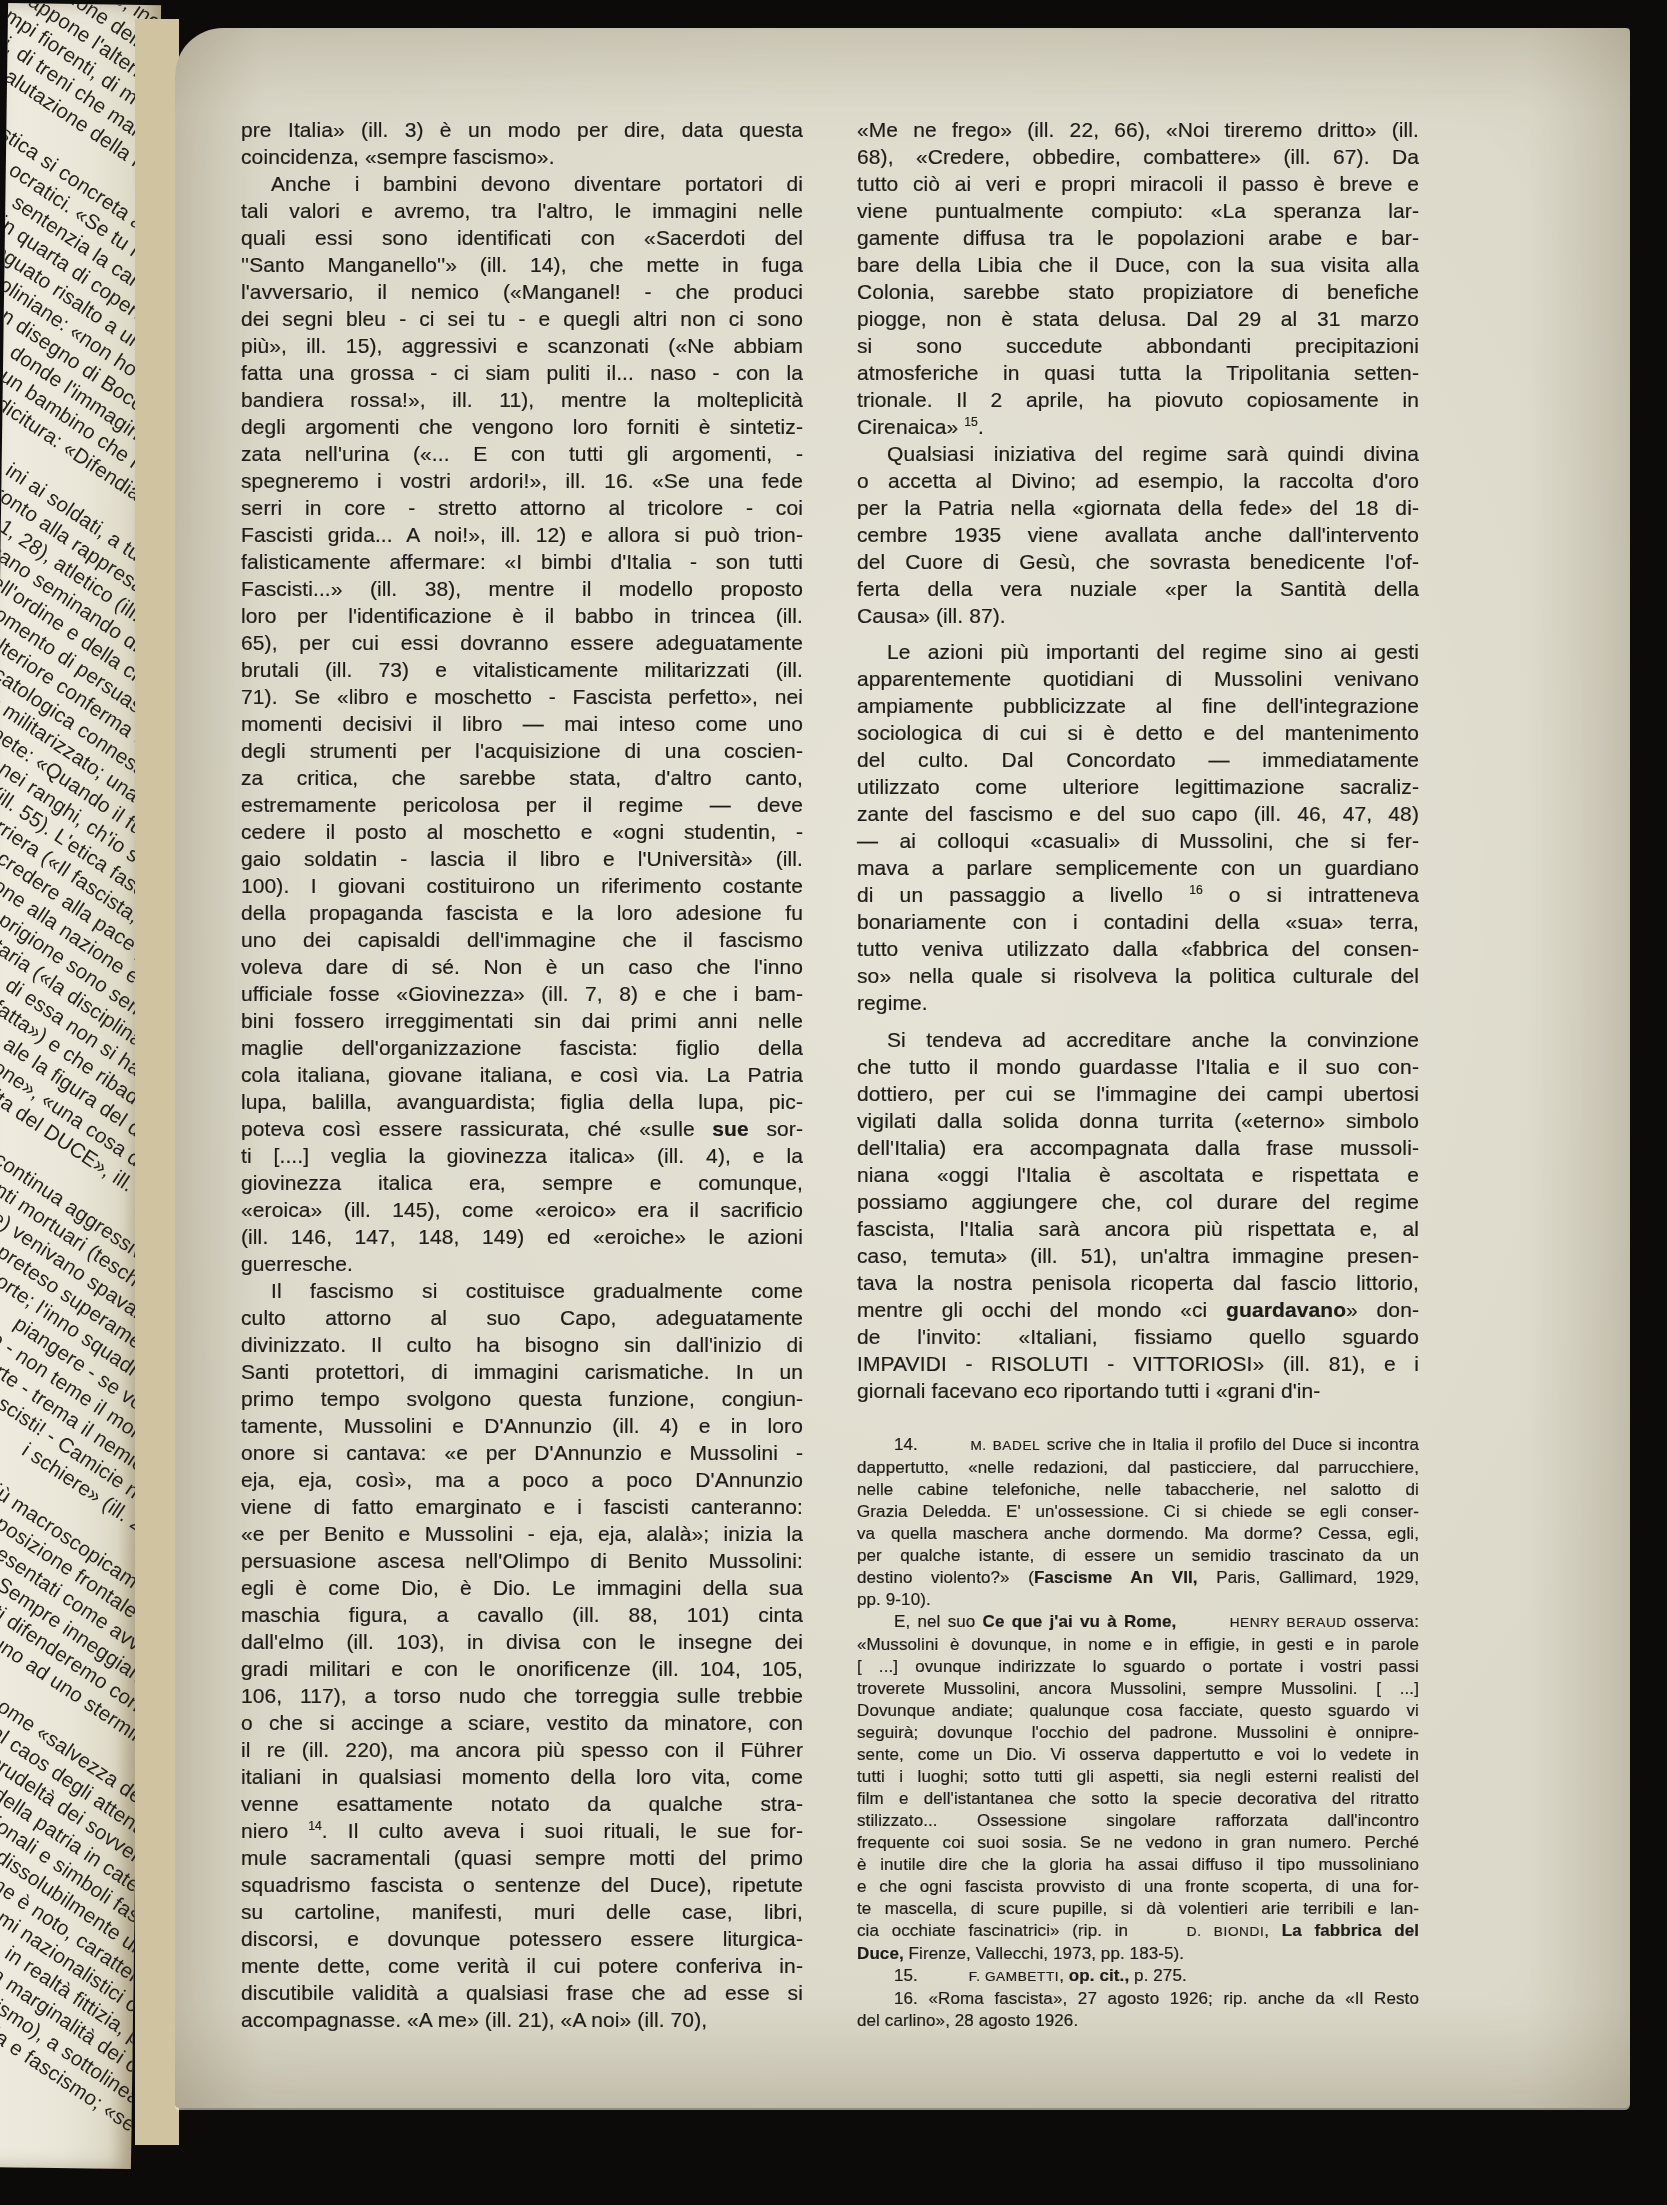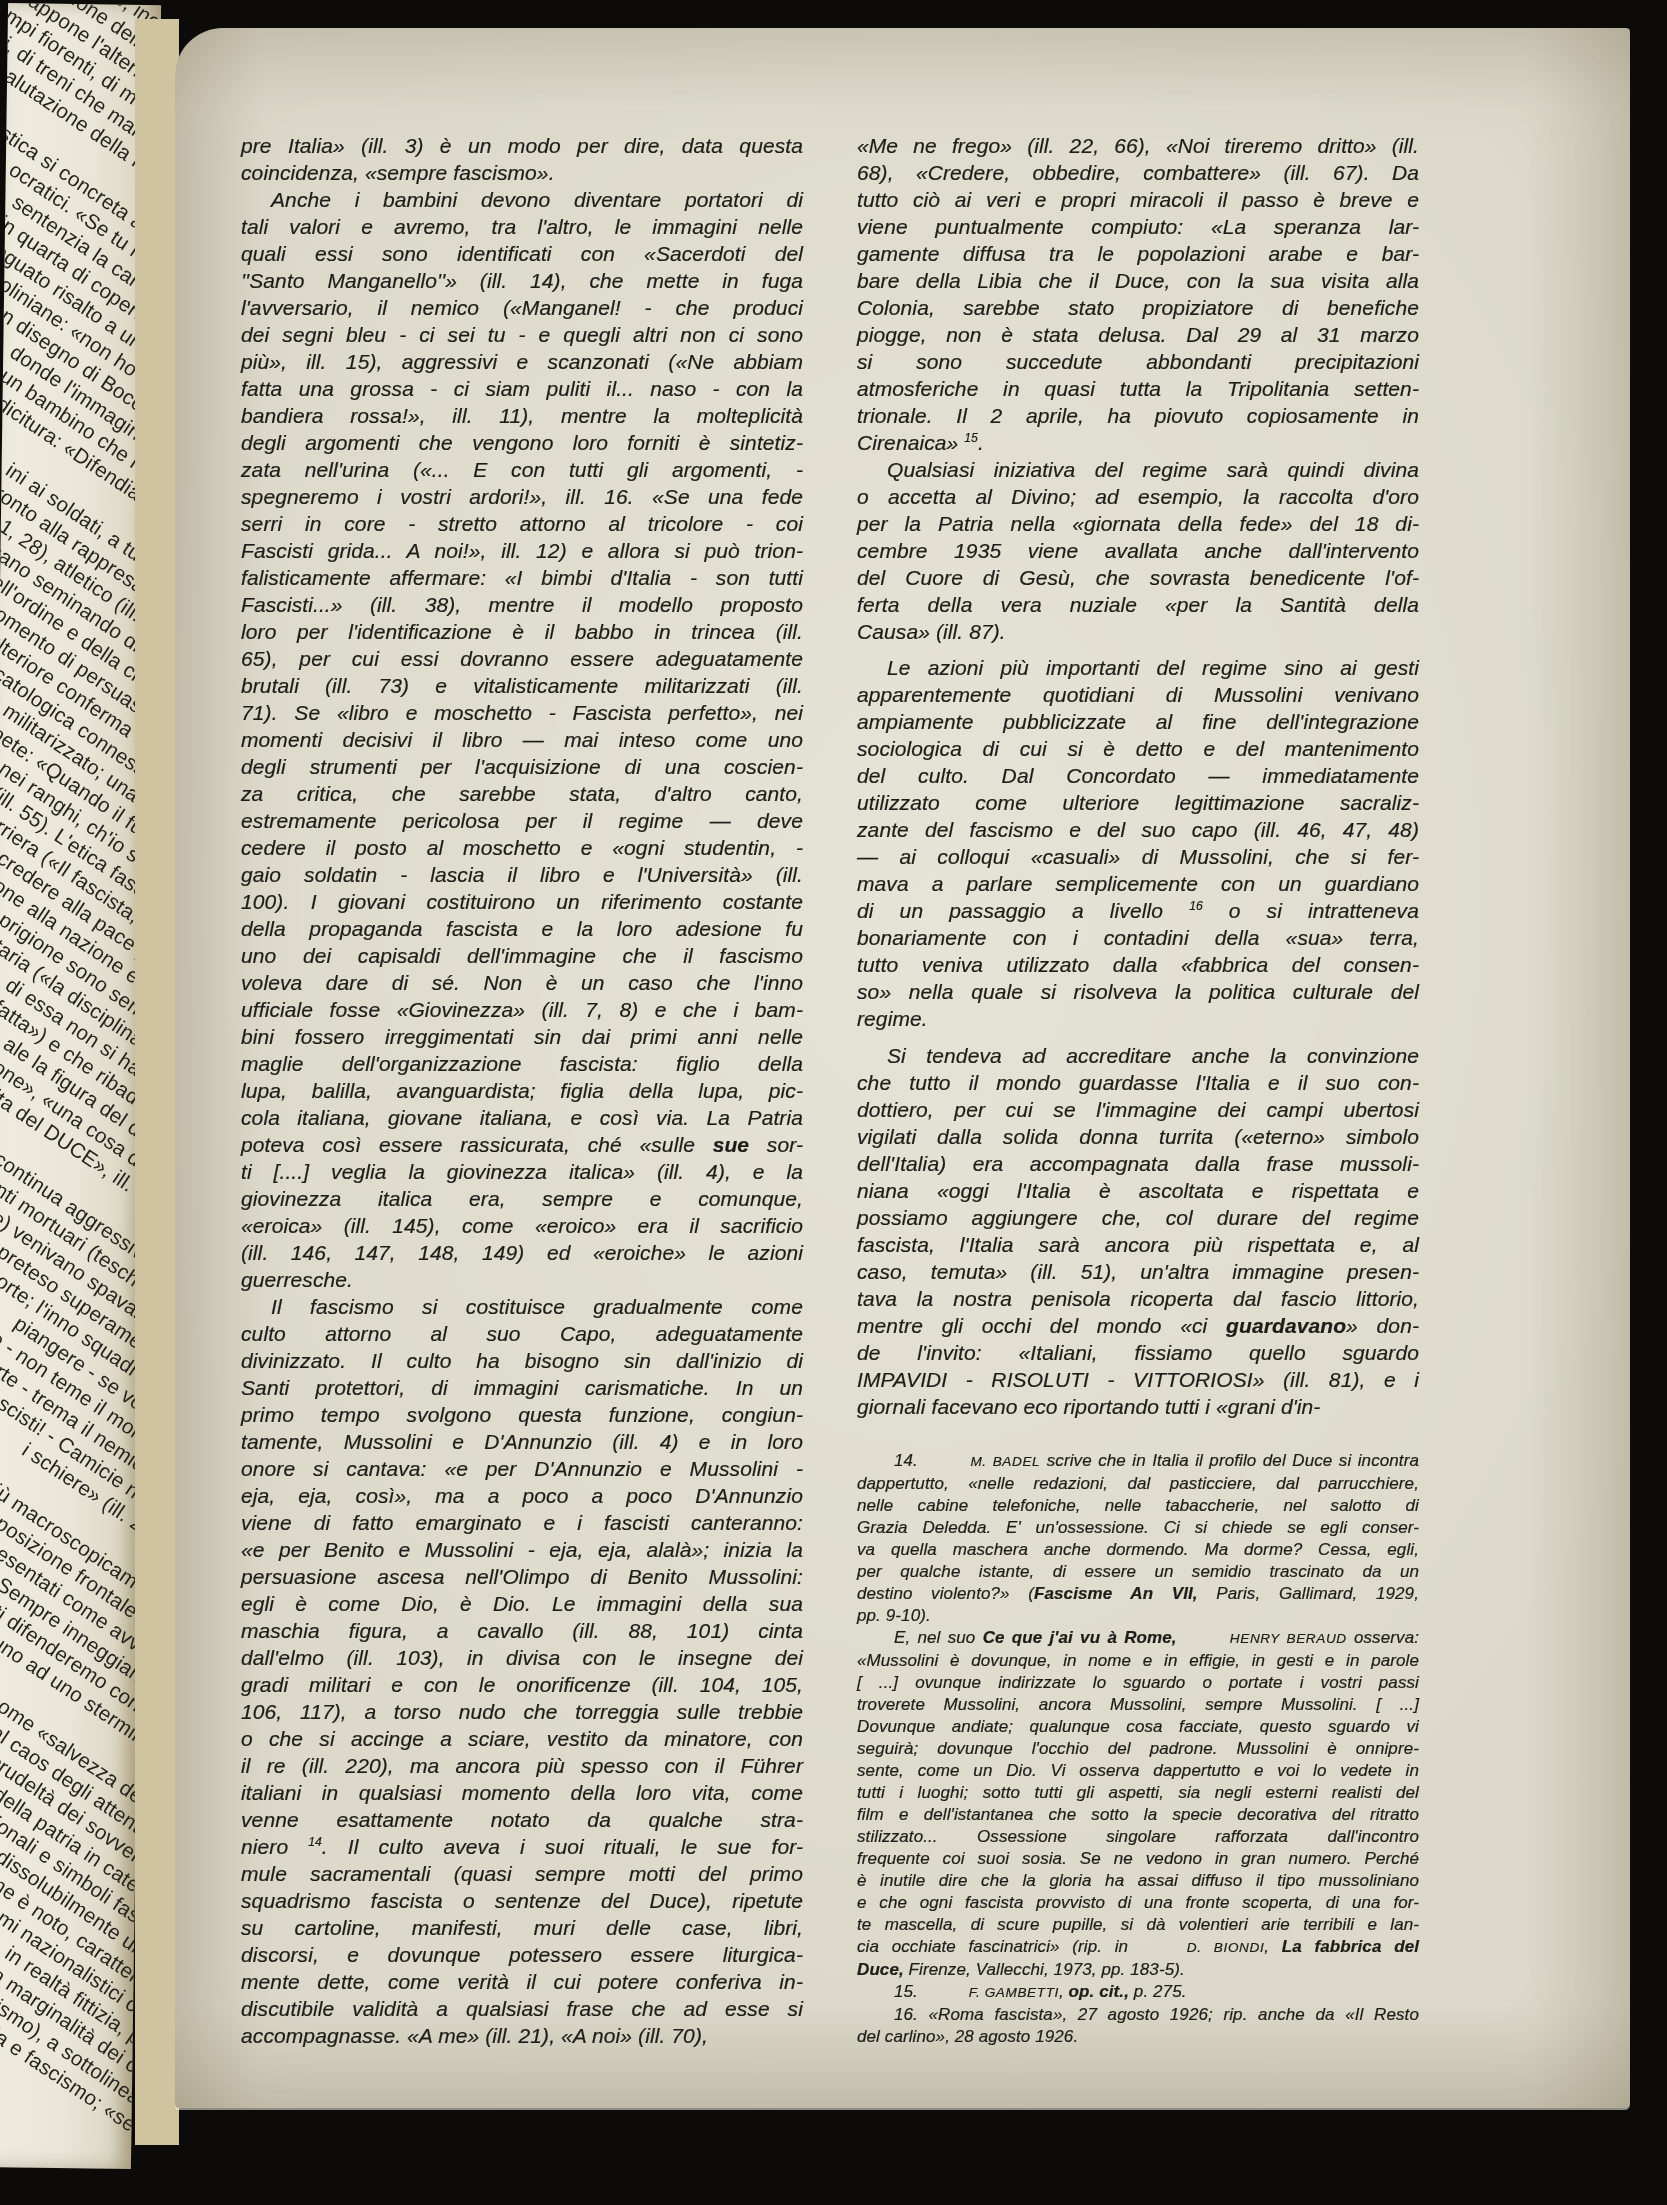--- a/index.html
+++ b/index.html
@@ -42,22 +42,22 @@
   .page{
     position:absolute;left:175px;top:27.6px;width:1455px;height:2080px;
     background:#dcd9ca;
     background-image:
       radial-gradient(1103px 1516px at 52% 42%,rgba(255,255,248,.28),rgba(255,255,248,0) 75%),
       linear-gradient(90deg,rgba(120,100,60,.16) 0%,rgba(120,100,60,0) 6%,rgba(120,100,60,0) 93%,rgba(110,95,60,.14) 100%),
       linear-gradient(180deg,rgba(120,100,60,.10) 0%,rgba(120,100,60,0) 4%,rgba(120,100,60,0) 95%,rgba(110,95,60,.14) 100%);
     border-radius:48px 4.1px 5.5px 4.1px;
     box-shadow:0 2.1px 0 rgba(250,248,235,.55), inset 0 0 117px rgba(80,66,40,.18);
   }
-  .col{position:absolute;top:104px;width:562px;color:#1e1c18;
-       font-size:21px;line-height:27px;letter-spacing:0.1px;font-style:italic;
+  .col{position:absolute;top:88px;width:562px;color:#1e1c18;
+       font-size:21px;line-height:27px;letter-spacing:0.1px;
        -webkit-text-stroke:0.2px #1e1c18;}
   .col1{left:66px;}
   .col2{left:682px;}
   .para{margin:0;}
   .line{text-align:justify;text-align-last:justify;text-justify:inter-word;white-space:normal;}
   .line.pl{text-align:right;text-align-last:left;}
   .line.ind{text-indent:30px;}
   sup{font-size:.58em;vertical-align:super;line-height:0;letter-spacing:0;}
   b{font-weight:bold;}
   .sc{font-size:.8em;letter-spacing:0.6px;margin-left:46px;}
@@ -180,22 +180,22 @@
         <div class="line">estremamente pericolosa per il regime — deve</div>
         <div class="line">cedere il posto al moschetto e «ogni studentin, -</div>
         <div class="line">gaio soldatin - lascia il libro e l'Università» (ill.</div>
         <div class="line">100). I giovani costituirono un riferimento costante</div>
         <div class="line">della propaganda fascista e la loro adesione fu</div>
         <div class="line">uno dei capisaldi dell'immagine che il fascismo</div>
         <div class="line">voleva dare di sé. Non è un caso che l'inno</div>
         <div class="line">ufficiale fosse «Giovinezza» (ill. 7, 8) e che i bam-</div>
         <div class="line">bini fossero irreggimentati sin dai primi anni nelle</div>
         <div class="line">maglie dell'organizzazione fascista: figlio della</div>
+        <div class="line">cola italiana, giovane italiana, e così via. La Patria</div>
         <div class="line">lupa, balilla, avanguardista; figlia della lupa, pic-</div>
-        <div class="line">cola italiana, giovane italiana, e così via. La Patria</div>
         <div class="line">poteva così essere rassicurata, ché «sulle <b>sue</b> sor-</div>
         <div class="line">ti [....] veglia la giovinezza italica» (ill. 4), e la</div>
         <div class="line">giovinezza italica era, sempre e comunque,</div>
         <div class="line">«eroica» (ill. 145), come «eroico» era il sacrificio</div>
         <div class="line">(ill. 146, 147, 148, 149) ed «eroiche» le azioni</div>
         <div class="line pl">guerresche.</div>
       </div>
       <div class="para">
         <div class="line ind">Il fascismo si costituisce gradualmente come</div>
         <div class="line">culto attorno al suo Capo, adeguatamente</div>

